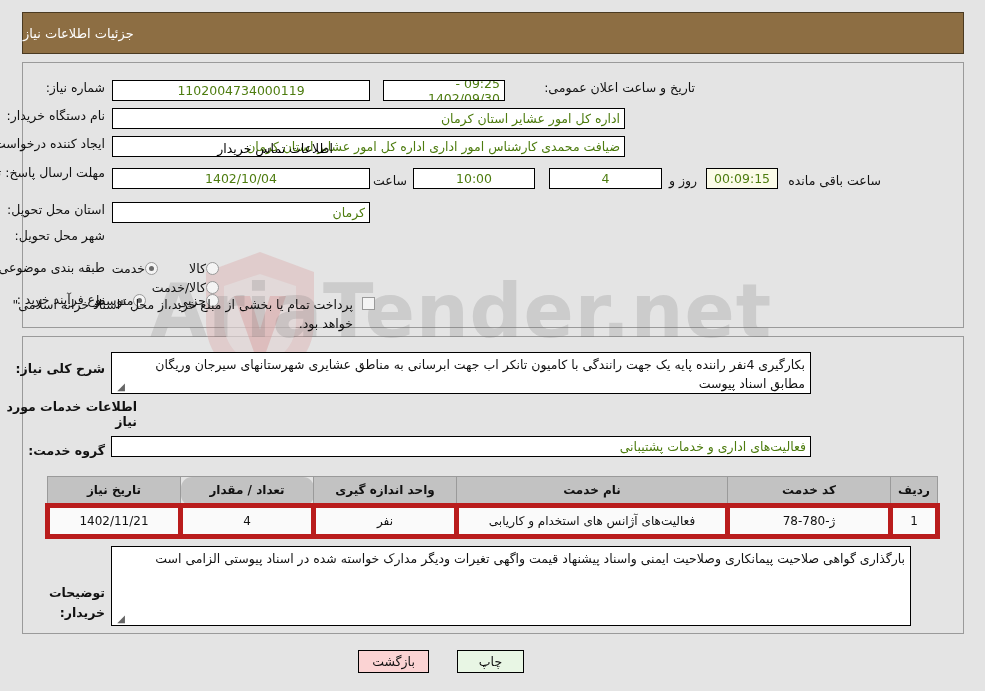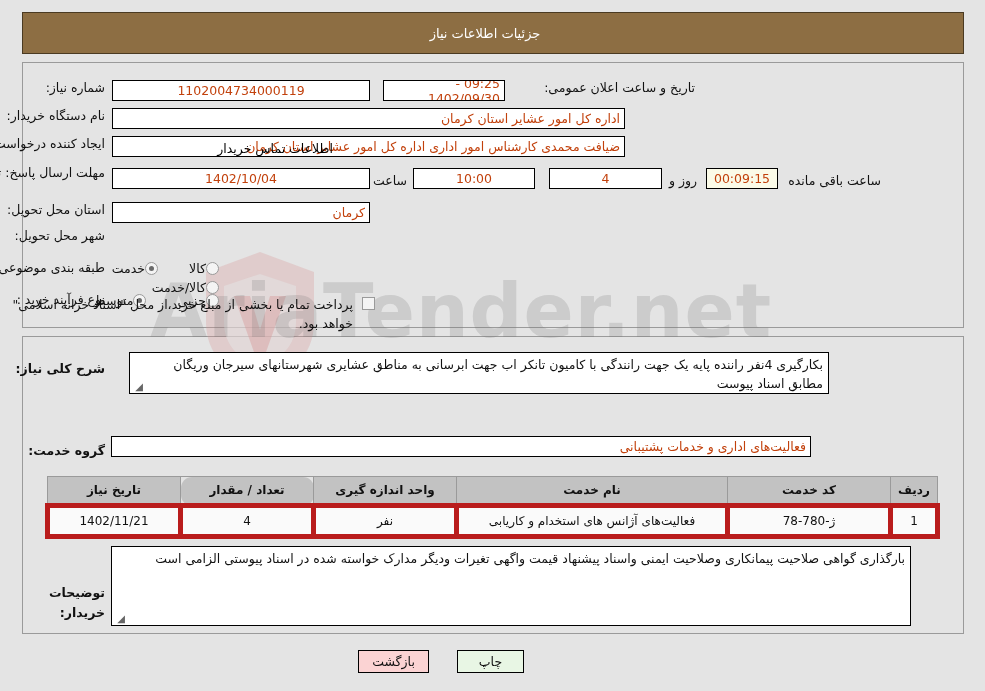--- a/index.html
+++ b/index.html
@@ -47,21 +47,21 @@
     position: absolute;
     left: 22px; top: 12px;
     width: 942px; height: 42px;
     background: #8d6e43;
     border: 1px solid #4a3a22;
     box-sizing: border-box;
     color: #ffffff;
     font-size: 13px;
     display: flex;
     align-items: center;
-    justify-content: center;
+    justify-content: flex-end;
     padding-right: 16px;
     box-sizing: border-box;
   }
 
   
   .panel {
     position: absolute;
     border: 1px solid #9a9a9a;
     background: #e4e4e4;
     box-sizing: border-box;
@@ -84,21 +84,21 @@
     line-height: 1.35;
   }
   .lbl-bold { font-weight: bold; }
 
   .fld {
     background: #ffffff;
     border: 1px solid #000000;
     box-sizing: border-box;
     height: 21px;
     font-size: 12.5px;
-    color: #c2410c;
+    color: #4d7c0f;
     display: flex;
     align-items: center;
     padding: 0 4px;
     overflow: hidden;
   }
   .fld.center { justify-content: center; }
   .fld.right  { justify-content: flex-start; margin-left: 44px; }
   .fld.timer  { background: #fbfbe8; }
 
   .link {
@@ -331,25 +331,26 @@
   </div>
   <div style="position:absolute; right:632px; top:294px; z-index:6;">
     <span class="plain">پرداخت تمام یا بخشی از مبلغ خرید،از محل "اسناد خزانه اسلامی" خواهد بود.</span>
   </div>
 
   <div class="panel" id="panel-mid"></div>
 
   <div style="position:absolute; right:880px; top:358px;">
     <span class="lbl lbl-bold">شرح کلی نیاز:</span>
   </div>
-  <div class="tarea" style="position:absolute; right:156px; top:352px; width:700px; height:42px; z-index:6;">
+  <div class="tarea" style="position:absolute; right:174px; top:352px; width:700px; height:42px; z-index:6;">
     <span>بکارگیری 4نفر راننده پایه یک جهت رانندگی با کامیون تانکر اب جهت ابرسانی به مناطق عشایری شهرستانهای سیرجان وریگان مطابق اسناد پیوست</span>
     <span class="grip">◢</span>
   </div>
 
+  <div class="sect-title" style="right:848px; top:399px;">اطلاعات خدمات مورد نیاز</div>
 
   <div style="position:absolute; right:880px; top:440px;">
     <span class="lbl lbl-bold">گروه خدمت:</span>
   </div>
   <div class="fld right" style="position:absolute; right:174px; top:436px; width:700px;">
     <span>فعالیت‌های اداری و خدمات پشتیبانی</span>
   </div>
 
   <table class="grid" style="right:45px; top:476px; width:895px;">
     <thead>

